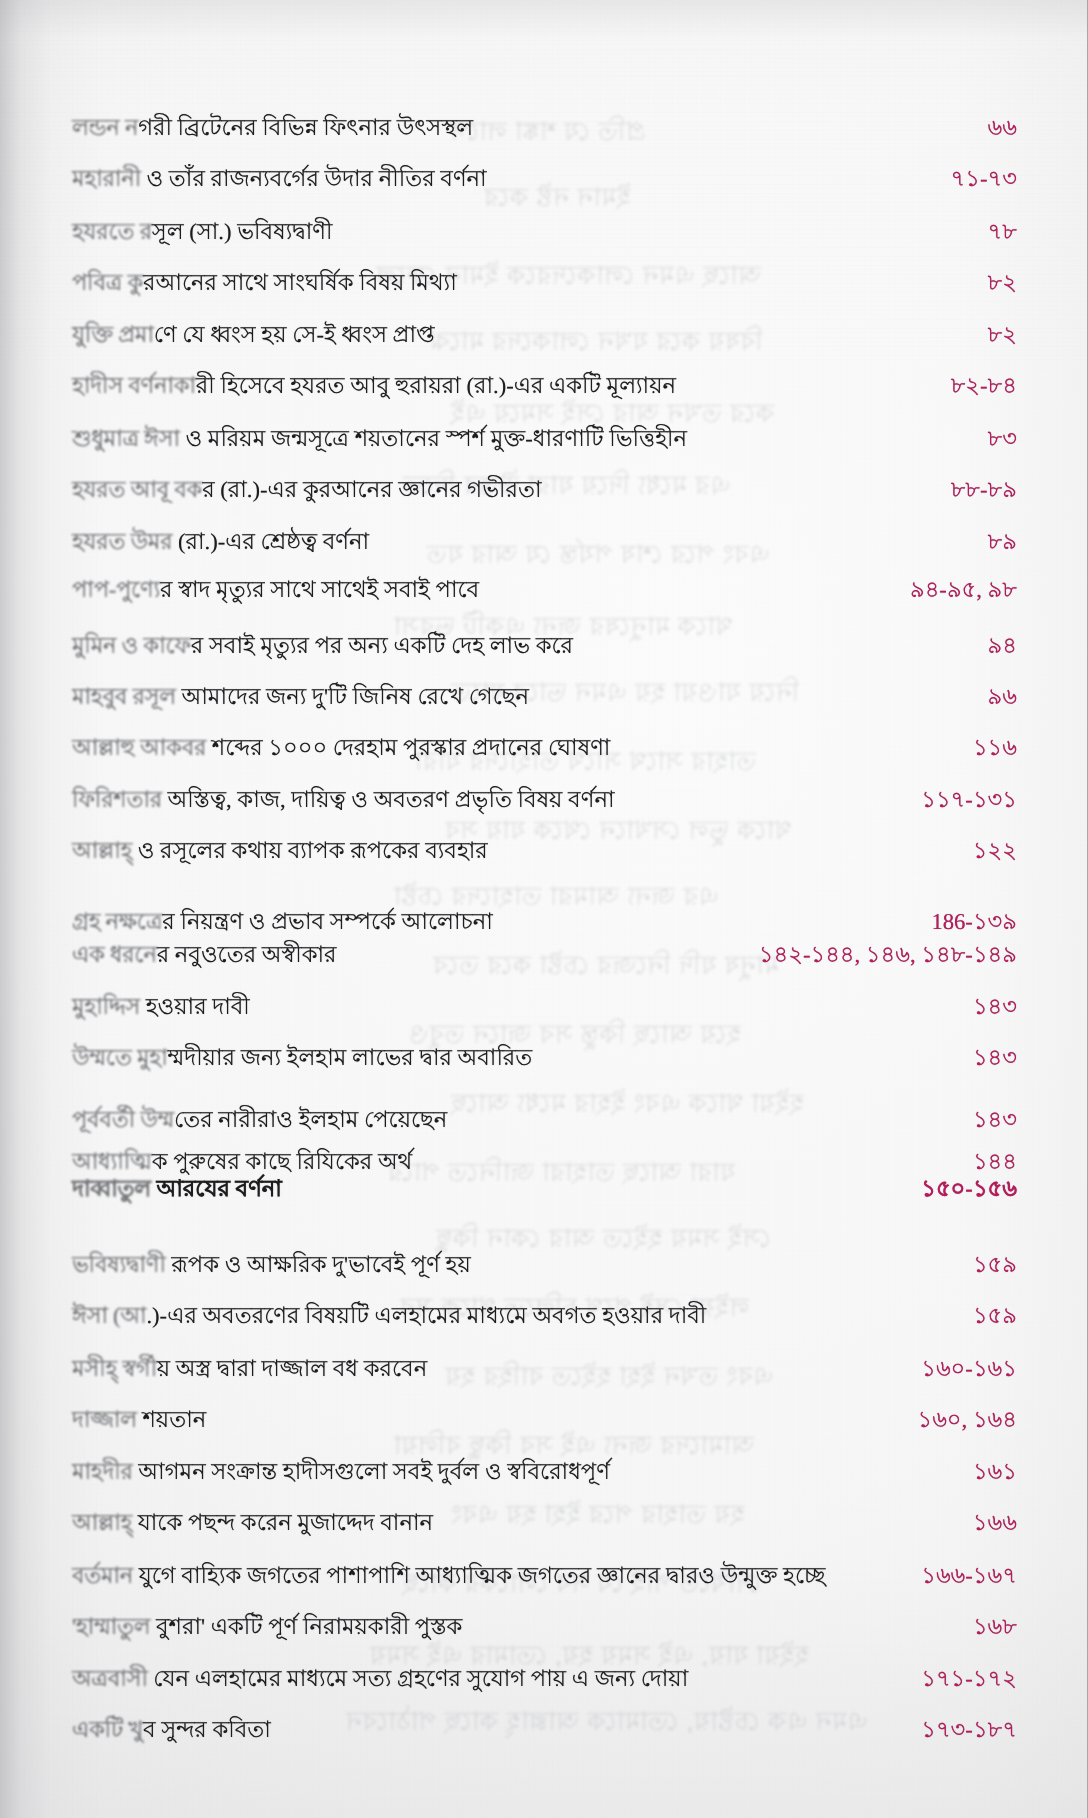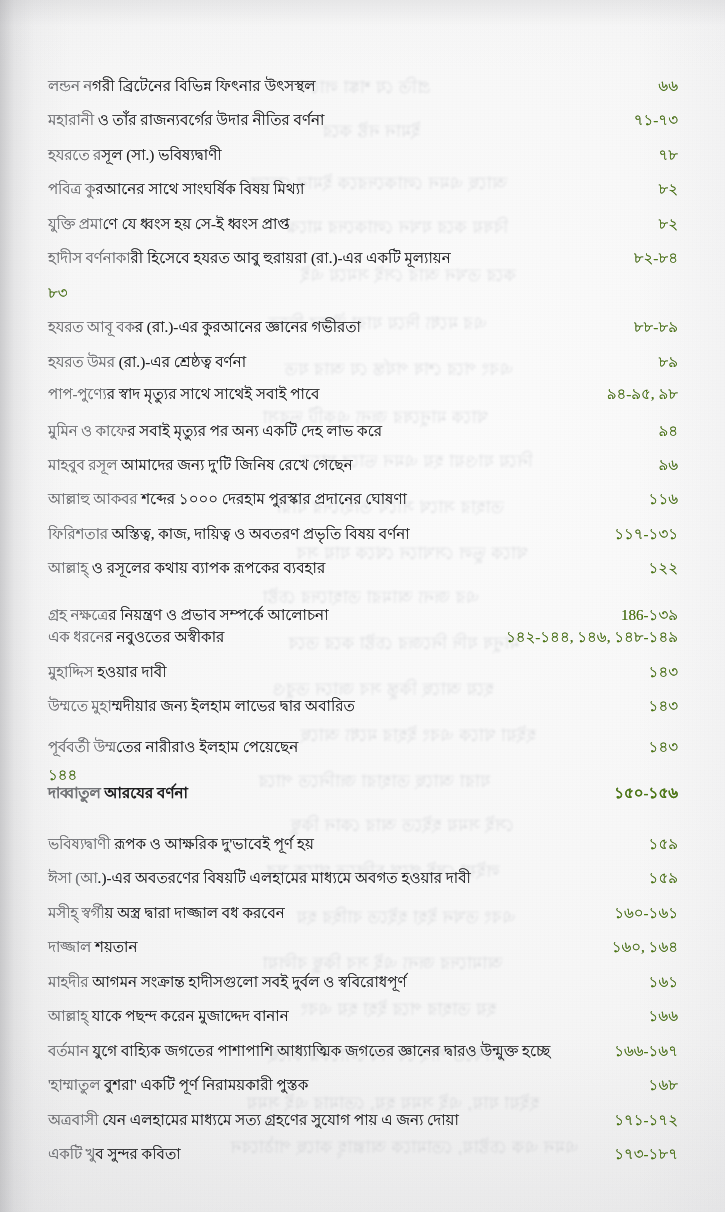--- a/index.html
+++ b/index.html
@@ -101,21 +101,21 @@
   
   .toc-title .lead {
     color: #5f6166;
     filter: blur(0.72px) contrast(0.78);
     opacity: .92;
     letter-spacing: -0.2px;
   }
   .toc-page {
     font-size: 15.1px;
     line-height: 20px;
-    color: #4d7c0f;
+    color: #be185d;
     white-space: nowrap;
     text-align: right;
     text-shadow: 0 0 0.5px rgba(30,30,35,0.6);
   }
 
   
   #toc { filter: blur(0.16px); }
 </style>
 </head>
 <body>
@@ -172,20 +172,21 @@
       </div>
       <div class="toc-row" style="top: 207.8px;">
         <div class="toc-title"><span class="lead">যুক্তি প্রমা</span><span class="rest">ণে যে ধ্বংস হয় সে-ই ধ্বংস প্রাপ্ত</span></div>
         <div class="toc-page">৮২</div>
       </div>
       <div class="toc-row" style="top: 242.25px;">
         <div class="toc-title"><span class="lead">হাদীস বর্ণনাকা</span><span class="rest">রী হিসেবে হযরত আবু হুরায়রা (রা.)-এর একটি মূল্যায়ন</span></div>
         <div class="toc-page">৮২-৮৪</div>
       </div>
       <div class="toc-row" style="top: 276.7px;">
+        <div class="toc-title"><span class="lead">শুধুমাত্র ঈসা</span><span class="rest"> ও মরিয়ম জন্মসূত্রে শয়তানের স্পর্শ মুক্ত-ধারণাটি ভিত্তিহীন</span></div>
         <div class="toc-page">৮৩</div>
       </div>
       <div class="toc-row" style="top: 311.15px;">
         <div class="toc-title"><span class="lead">হযরত আবূ বক</span><span class="rest">র (রা.)-এর কুরআনের জ্ঞানের গভীরতা</span></div>
         <div class="toc-page">৮৮-৮৯</div>
       </div>
       <div class="toc-row" style="top: 345.6px;">
         <div class="toc-title"><span class="lead">হযরত উমর</span><span class="rest"> (রা.)-এর শ্রেষ্ঠত্ব বর্ণনা</span></div>
         <div class="toc-page">৮৯</div>
       </div>
@@ -227,20 +228,21 @@
       </div>
       <div class="toc-row" style="top: 690.1px; gap: 48px;">
         <div class="toc-title"><span class="lead">উম্মতে মুহা</span><span class="rest">ম্মদীয়ার জন্য ইলহাম লাভের দ্বার অবারিত</span></div>
         <div class="toc-page">১৪৩</div>
       </div>
       <div class="toc-row" style="top: 731px;">
         <div class="toc-title"><span class="lead">পূর্ববর্তী উম্ম</span><span class="rest">তের নারীরাও ইলহাম পেয়েছেন</span></div>
         <div class="toc-page">১৪৩</div>
       </div>
       <div class="toc-row" style="top: 759px;">
+        <div class="toc-title"><span class="lead">আধ্যাত্মি</span><span class="rest">ক পুরুষের কাছে রিযিকের অর্থ</span></div>
         <div class="toc-page">১৪৪</div>
       </div>
       <div class="toc-row" style="top: 777px; font-weight: bold;">
         <div class="toc-title"><span class="lead">দাব্বাতুল</span><span class="rest"> আরযের বর্ণনা</span></div>
         <div class="toc-page">১৫০-১৫৬</div>
       </div>
       <div class="toc-row" style="top: 827.9px;">
         <div class="toc-title"><span class="lead">ভবিষ্যদ্বাণী</span><span class="rest"> রূপক ও আক্ষরিক দু'ভাবেই পূর্ণ হয়</span></div>
         <div class="toc-page">১৫৯</div>
       </div>

